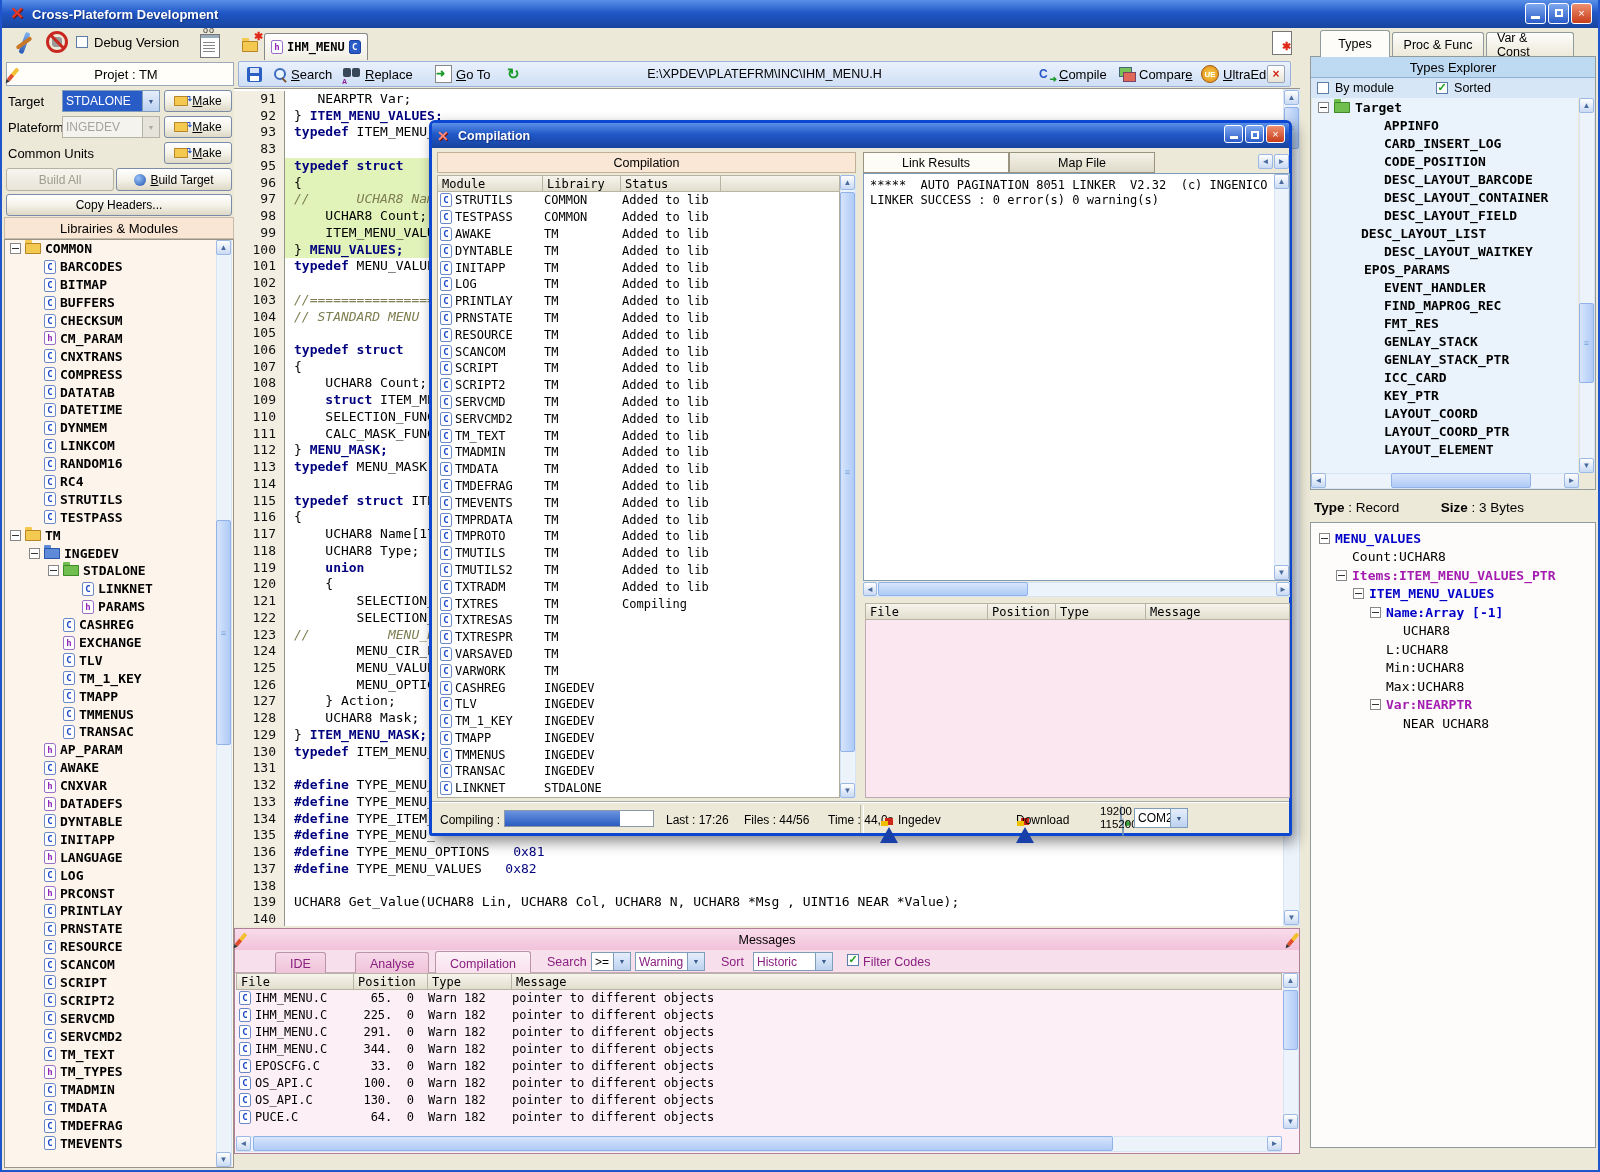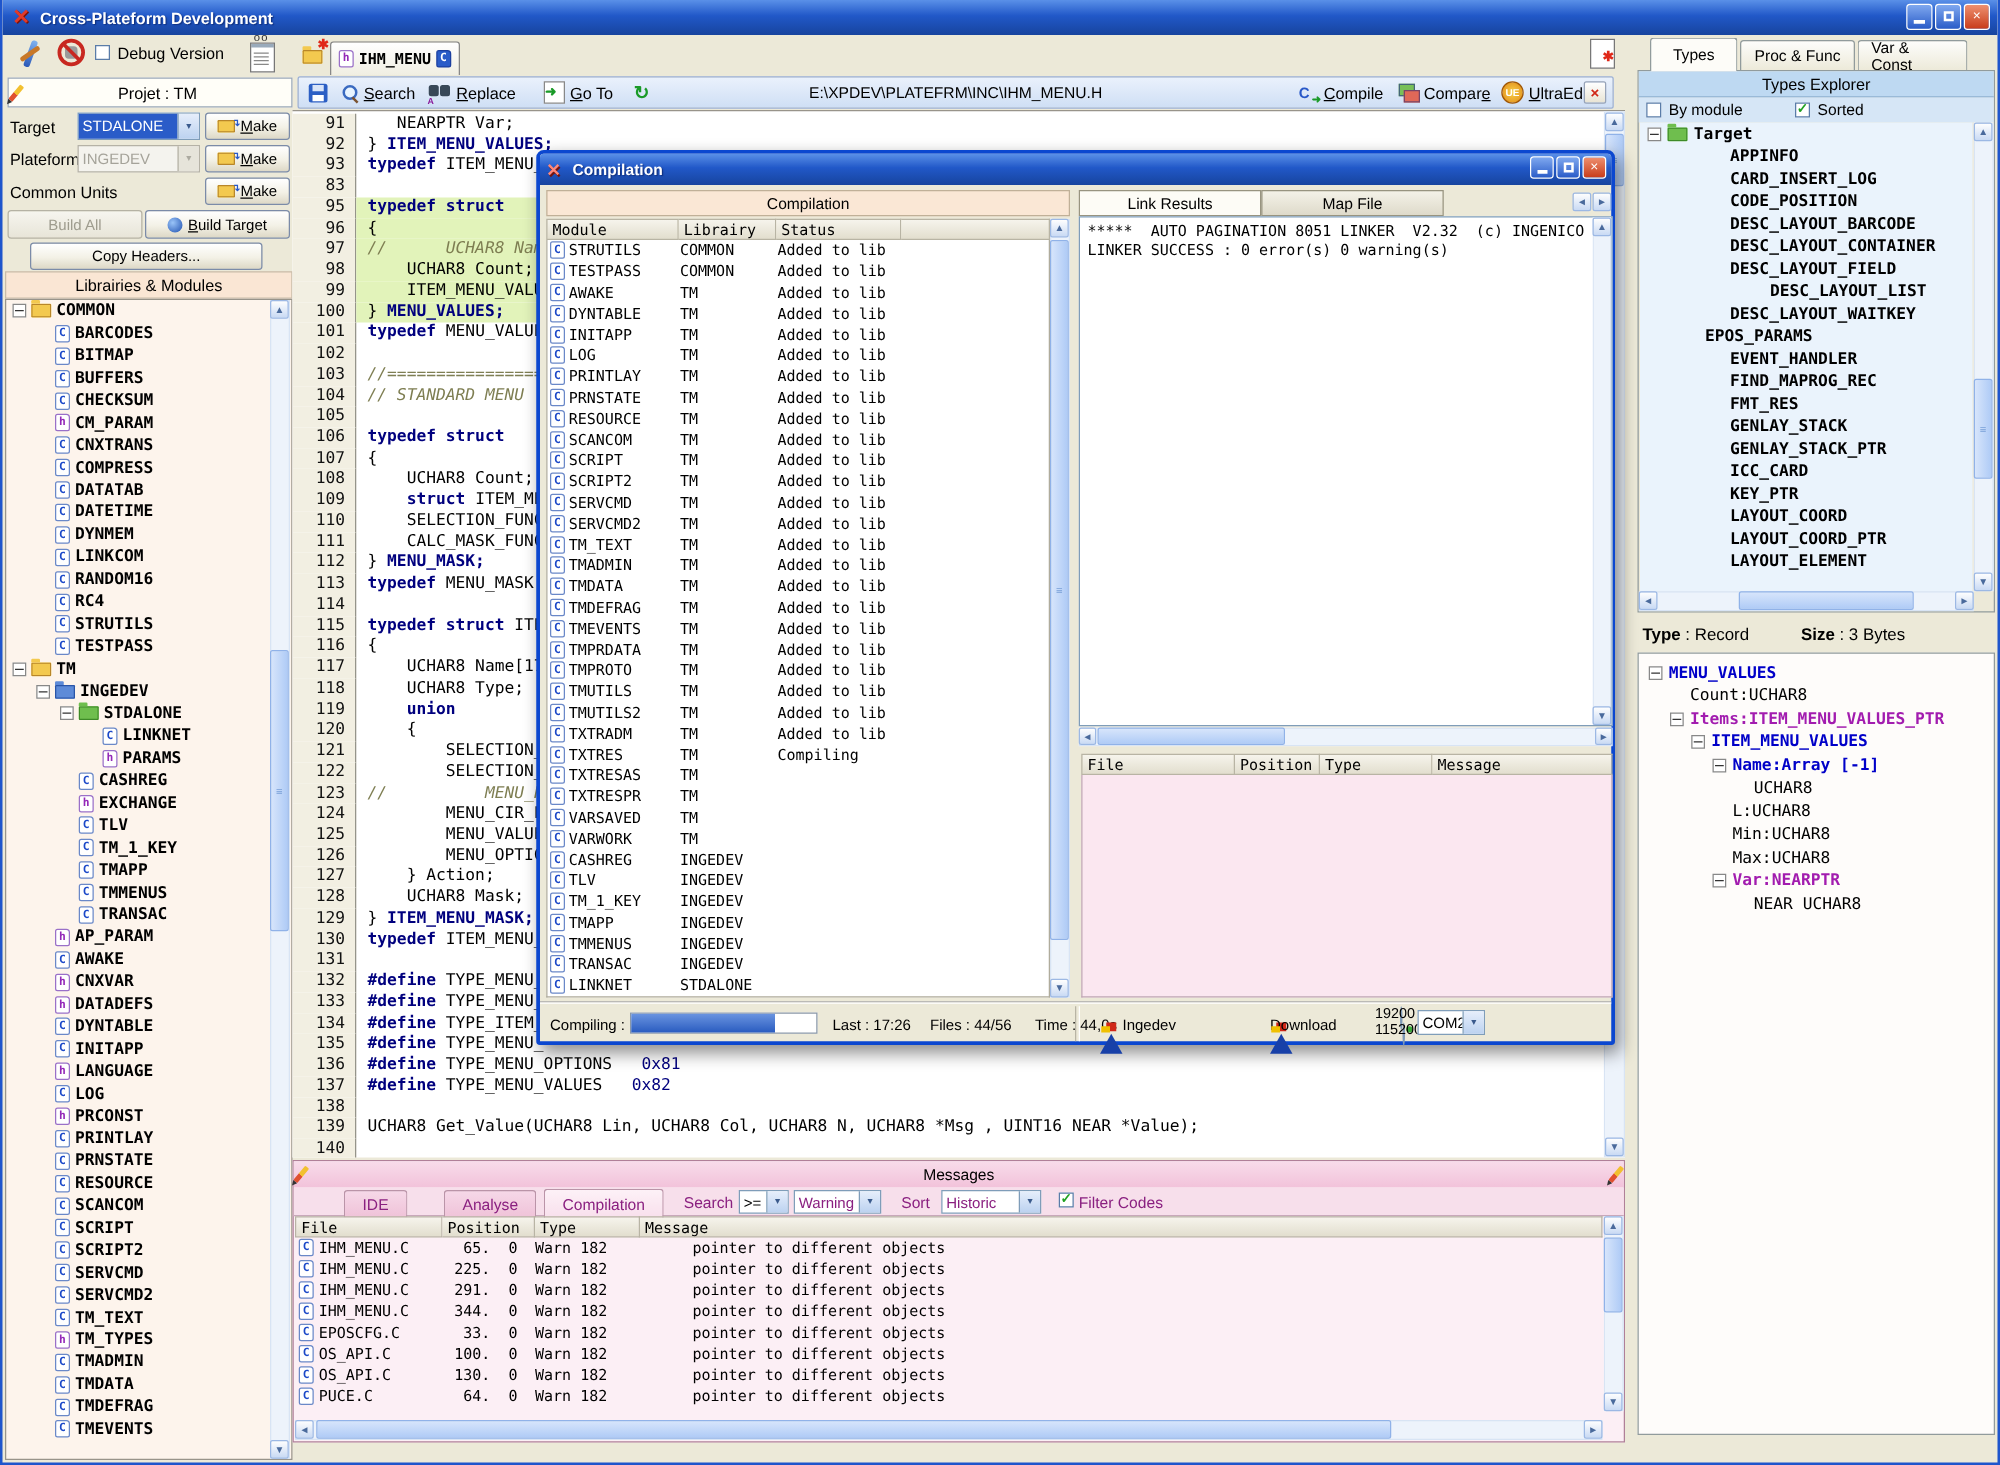--- a/index.html
+++ b/index.html
@@ -136,21 +136,21 @@
   .mtab.active{background:linear-gradient(#FDF1F7,#F8DFEC);height:23px;top:1px;}
   .mslbl{position:absolute;top:5px;font-size:12.5px;color:#8A2080;}
   #ms-colhdr{position:absolute;left:1px;top:44px;right:17px;height:17px;display:flex;}
   .mhc{background:linear-gradient(#F6F4EC,#E2DECE);border:1px solid #B8B4A4;border-left:none;box-sizing:border-box;
        font:12px "DejaVu Sans Mono",monospace;padding:0 4px;display:flex;align-items:center;}
   #ms-rows{position:absolute;left:1px;top:61px;right:17px;height:139px;overflow:hidden;}
   .msrow{display:flex;align-items:center;height:16.9px;font:12px "DejaVu Sans Mono",monospace;white-space:nowrap;}
   .msc-file{width:118px;display:flex;gap:4px;align-items:center;padding-left:3px;box-sizing:border-box;}
   .msc-pos{width:74px;text-align:right;padding-right:14px;box-sizing:border-box;white-space:pre;}
   .msc-type{width:84px;}
-  .msc-msg{flex:1;margin-left:42px;}
+  .msc-msg{flex:1;}
 
   
   #rightpanel{position:absolute;left:1302px;top:30px;width:296px;height:1122px;}
   .rtab{position:absolute;height:25px;padding:0 10px;display:flex;align-items:center;justify-content:center;font-size:12.5px;
         background:linear-gradient(#FDFDFB,#ECE9D8);border:1px solid #919B9C;border-bottom:none;border-radius:3px 3px 0 0;box-sizing:border-box;}
   .rtab.active{background:#FDFCF8;height:27px;z-index:2;}
   #rp-box{position:absolute;left:6px;top:26px;width:286px;height:434px;border:1px solid #919B9C;background:#ECE9D8;box-sizing:border-box;}
   #rp-exphdr{position:absolute;left:0;top:0;width:100%;height:21px;background:#BED9F2;border-bottom:1px solid #8FB0D0;
              display:flex;align-items:center;justify-content:center;font-size:13px;box-sizing:border-box;}
   #rp-checks{position:absolute;left:0;top:21px;width:100%;height:20px;background:#D6E6F6;display:flex;align-items:center;gap:6px;font-size:12.5px;box-sizing:border-box;padding-left:6px;}
@@ -294,21 +294,21 @@
       <span class="make-icon"></span>
         <span><u>M</u>ake</span>
     </div>
     <div class="xbtn dis abs" style="left:2px;top:80px;width:108px;height:23px;">
       <span>Build All</span>
     </div>
     <div class="xbtn abs" style="left:112px;top:80px;width:116px;height:23px;">
       <span class="bt-icon"></span>
         <span><u>B</u>uild Target</span>
     </div>
-    <div class="xbtn abs" style="left:20px;top:106px;width:186px;height:22px;">
+    <div class="xbtn abs" style="left:2px;top:106px;width:226px;height:22px;">
       <span>Copy Headers...</span>
     </div>
     <div id="lib-header">Librairies &amp; Modules</div>
     <div id="lib-tree">
         <div class="trow" style="padding-left: 5px;">
           <span class="expd"></span>
           <span class="folder f-y"></span>
           <span style="font-weight: bold;">COMMON</span>
         </div>
         <div class="trow" style="padding-left: 24px;">
@@ -930,21 +930,21 @@
           </div>
           <div class="rrow" style="padding-left: 72px;">
             <span>DESC_LAYOUT_BARCODE</span>
           </div>
           <div class="rrow" style="padding-left: 72px;">
             <span>DESC_LAYOUT_CONTAINER</span>
           </div>
           <div class="rrow" style="padding-left: 72px;">
             <span>DESC_LAYOUT_FIELD</span>
           </div>
-          <div class="rrow" style="padding-left: 104px; align-items: center;">
+          <div class="rrow" style="padding-left: 49px; align-items: center;">
             <span>DESC_LAYOUT_LIST</span>
           </div>
           <div class="rrow" style="padding-left: 72px;">
             <span>DESC_LAYOUT_WAITKEY</span>
           </div>
           <div class="rrow" style="padding-left: 52px;">
             <span>EPOS_PARAMS</span>
           </div>
           <div class="rrow" style="padding-left: 72px;">
             <span>EVENT_HANDLER</span>

